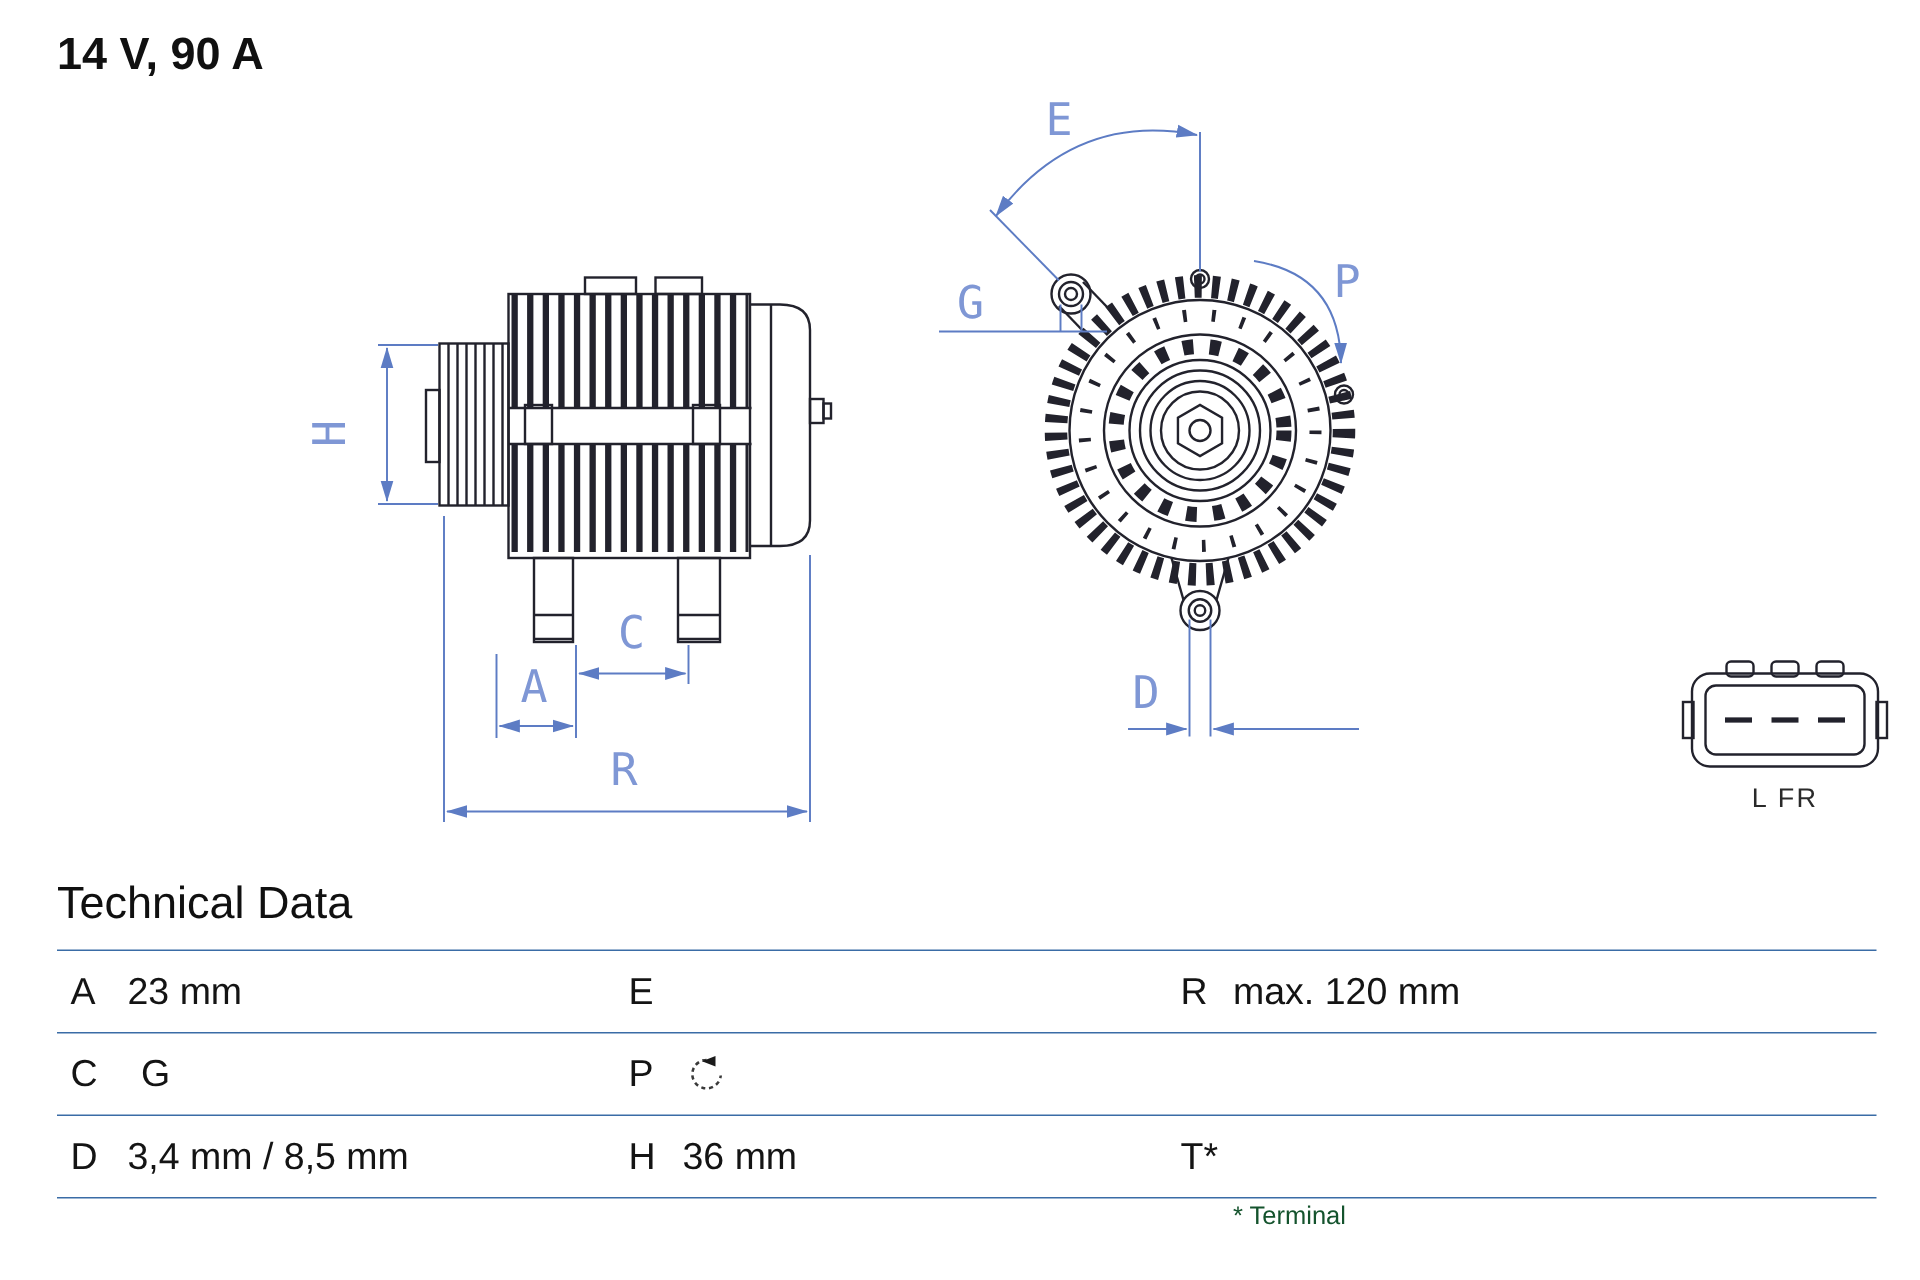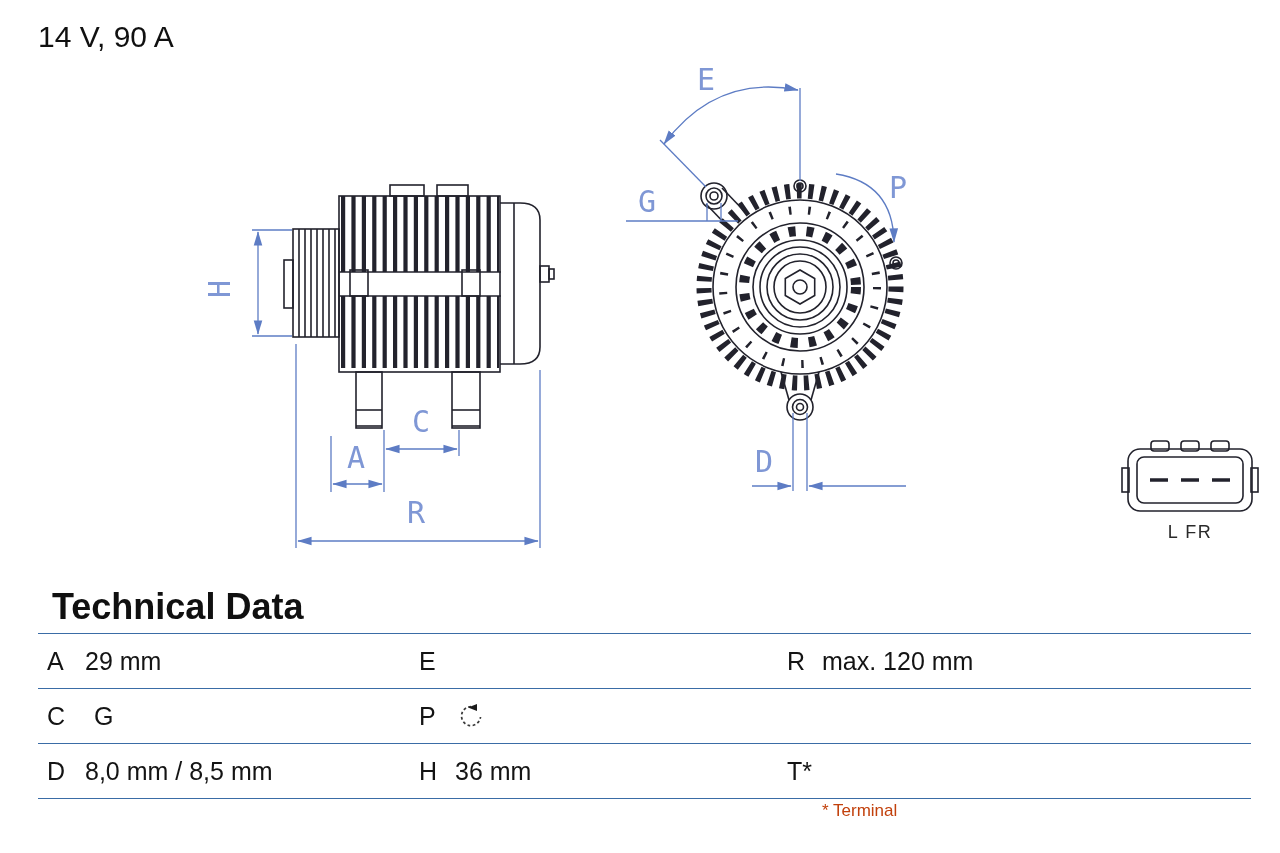--- a/index.html
+++ b/index.html
@@ -1,31 +1,31 @@
 <!DOCTYPE html>
 <html><head>
 <meta charset="utf-8">
 <style>
   *{margin:0;padding:0;box-sizing:border-box}
   html,body{width:1280px;height:853px}
   body{background:#fff;font-family:"Liberation Sans",sans-serif;position:relative;overflow:hidden}
   .page{position:absolute;inset:0;background:#fff}
-  .rating{position:absolute;left:38px;top:20px;font-size:30px;color:#101010;font-weight:400}
+  .rating{position:absolute;left:38px;top:20px;font-size:30px;color:#101010;font-weight:700}
   svg.drawing{position:absolute;left:0;top:38px}
   .draw{stroke:#22222c;fill:none;stroke-width:1.6}
   .dim{stroke:#5d7cc4;fill:none;stroke-width:1.3}
   .dim-label{font-family:"DejaVu Sans Mono",monospace;font-size:30px;fill:#7f97d5;stroke:none}
   .conn-label{font-family:"Liberation Sans",sans-serif;font-size:18px;fill:#2a2a2a;letter-spacing:1.5px;stroke:none}
-  .tech-title{position:absolute;left:52px;top:586px;font-size:36px;font-weight:bold;color:#101010}
+  .tech-title{position:absolute;left:38px;top:586px;font-size:30px;font-weight:normal;color:#101010}
   .table{position:absolute;left:38px;top:633px;width:1213px;border-top:1px solid #3a6ca6}
   .trow{display:grid;grid-template-columns:47px 325px 45px 323px 44px 1fr;height:55px;align-items:center;border-bottom:1px solid #3a6ca6;font-size:25px;color:#141414}
   .cell{overflow:hidden;white-space:nowrap}
   .cell.label{padding-left:9px}
   .icon-cell{display:flex;align-items:center}
-  .footnote{position:absolute;left:822px;top:801px;font-size:17px;color:#c2410c}
+  .footnote{position:absolute;left:822px;top:801px;font-size:17px;color:#14532d}
 </style>
 </head>
 <body>
 
 <div class="page">
 
   <div class="rating">14 V, 90 A</div>
 
   <svg class="drawing" width="1280" height="540" viewBox="0 38 1280 540">
     <defs>
@@ -160,41 +160,41 @@
       <line x1="1212" y1="480" x2="1230" y2="480" stroke="#22222c" stroke-width="3.5"></line>
       <text class="conn-label" x="1190" y="538" text-anchor="middle">L FR</text>
     </g>
   </svg>
 
   <div class="tech-title">Technical Data</div>
 
   <div class="table">
     <div class="trow">
       <div class="cell label">A</div>
-      <div class="cell value">29 mm</div>
+      <div class="cell value">23 mm</div>
       <div class="cell label">E</div>
       <div class="cell value"></div>
       <div class="cell label">R</div>
       <div class="cell value">max. 120 mm</div>
     </div>
     <div class="trow">
       <div class="cell label">C</div>
       <div class="cell label">G</div>
       <div class="cell label">P</div>
       <div class="cell value icon-cell">
         <svg width="30" height="27" viewBox="0 0 30 27">
           <path d="M21 5 A 9.5 9.5 0 1 0 25.5 14" fill="none" stroke="#3a3a3a" stroke-width="1.7" stroke-dasharray="2.8 2.4"></path>
           <path d="M22 1 L13 4.5 L22 8 Z" fill="#1a1a1a"></path>
         </svg>
         <span></span>
       </div>
     </div>
     <div class="trow">
       <div class="cell label">D</div>
-      <div class="cell value">8,0 mm / 8,5 mm</div>
+      <div class="cell value">3,4 mm / 8,5 mm</div>
       <div class="cell label">H</div>
       <div class="cell value">36 mm</div>
       <div class="cell label">T*</div>
     </div>
   </div>
 
   <div class="footnote">* Terminal</div>
 
 </div>
 

